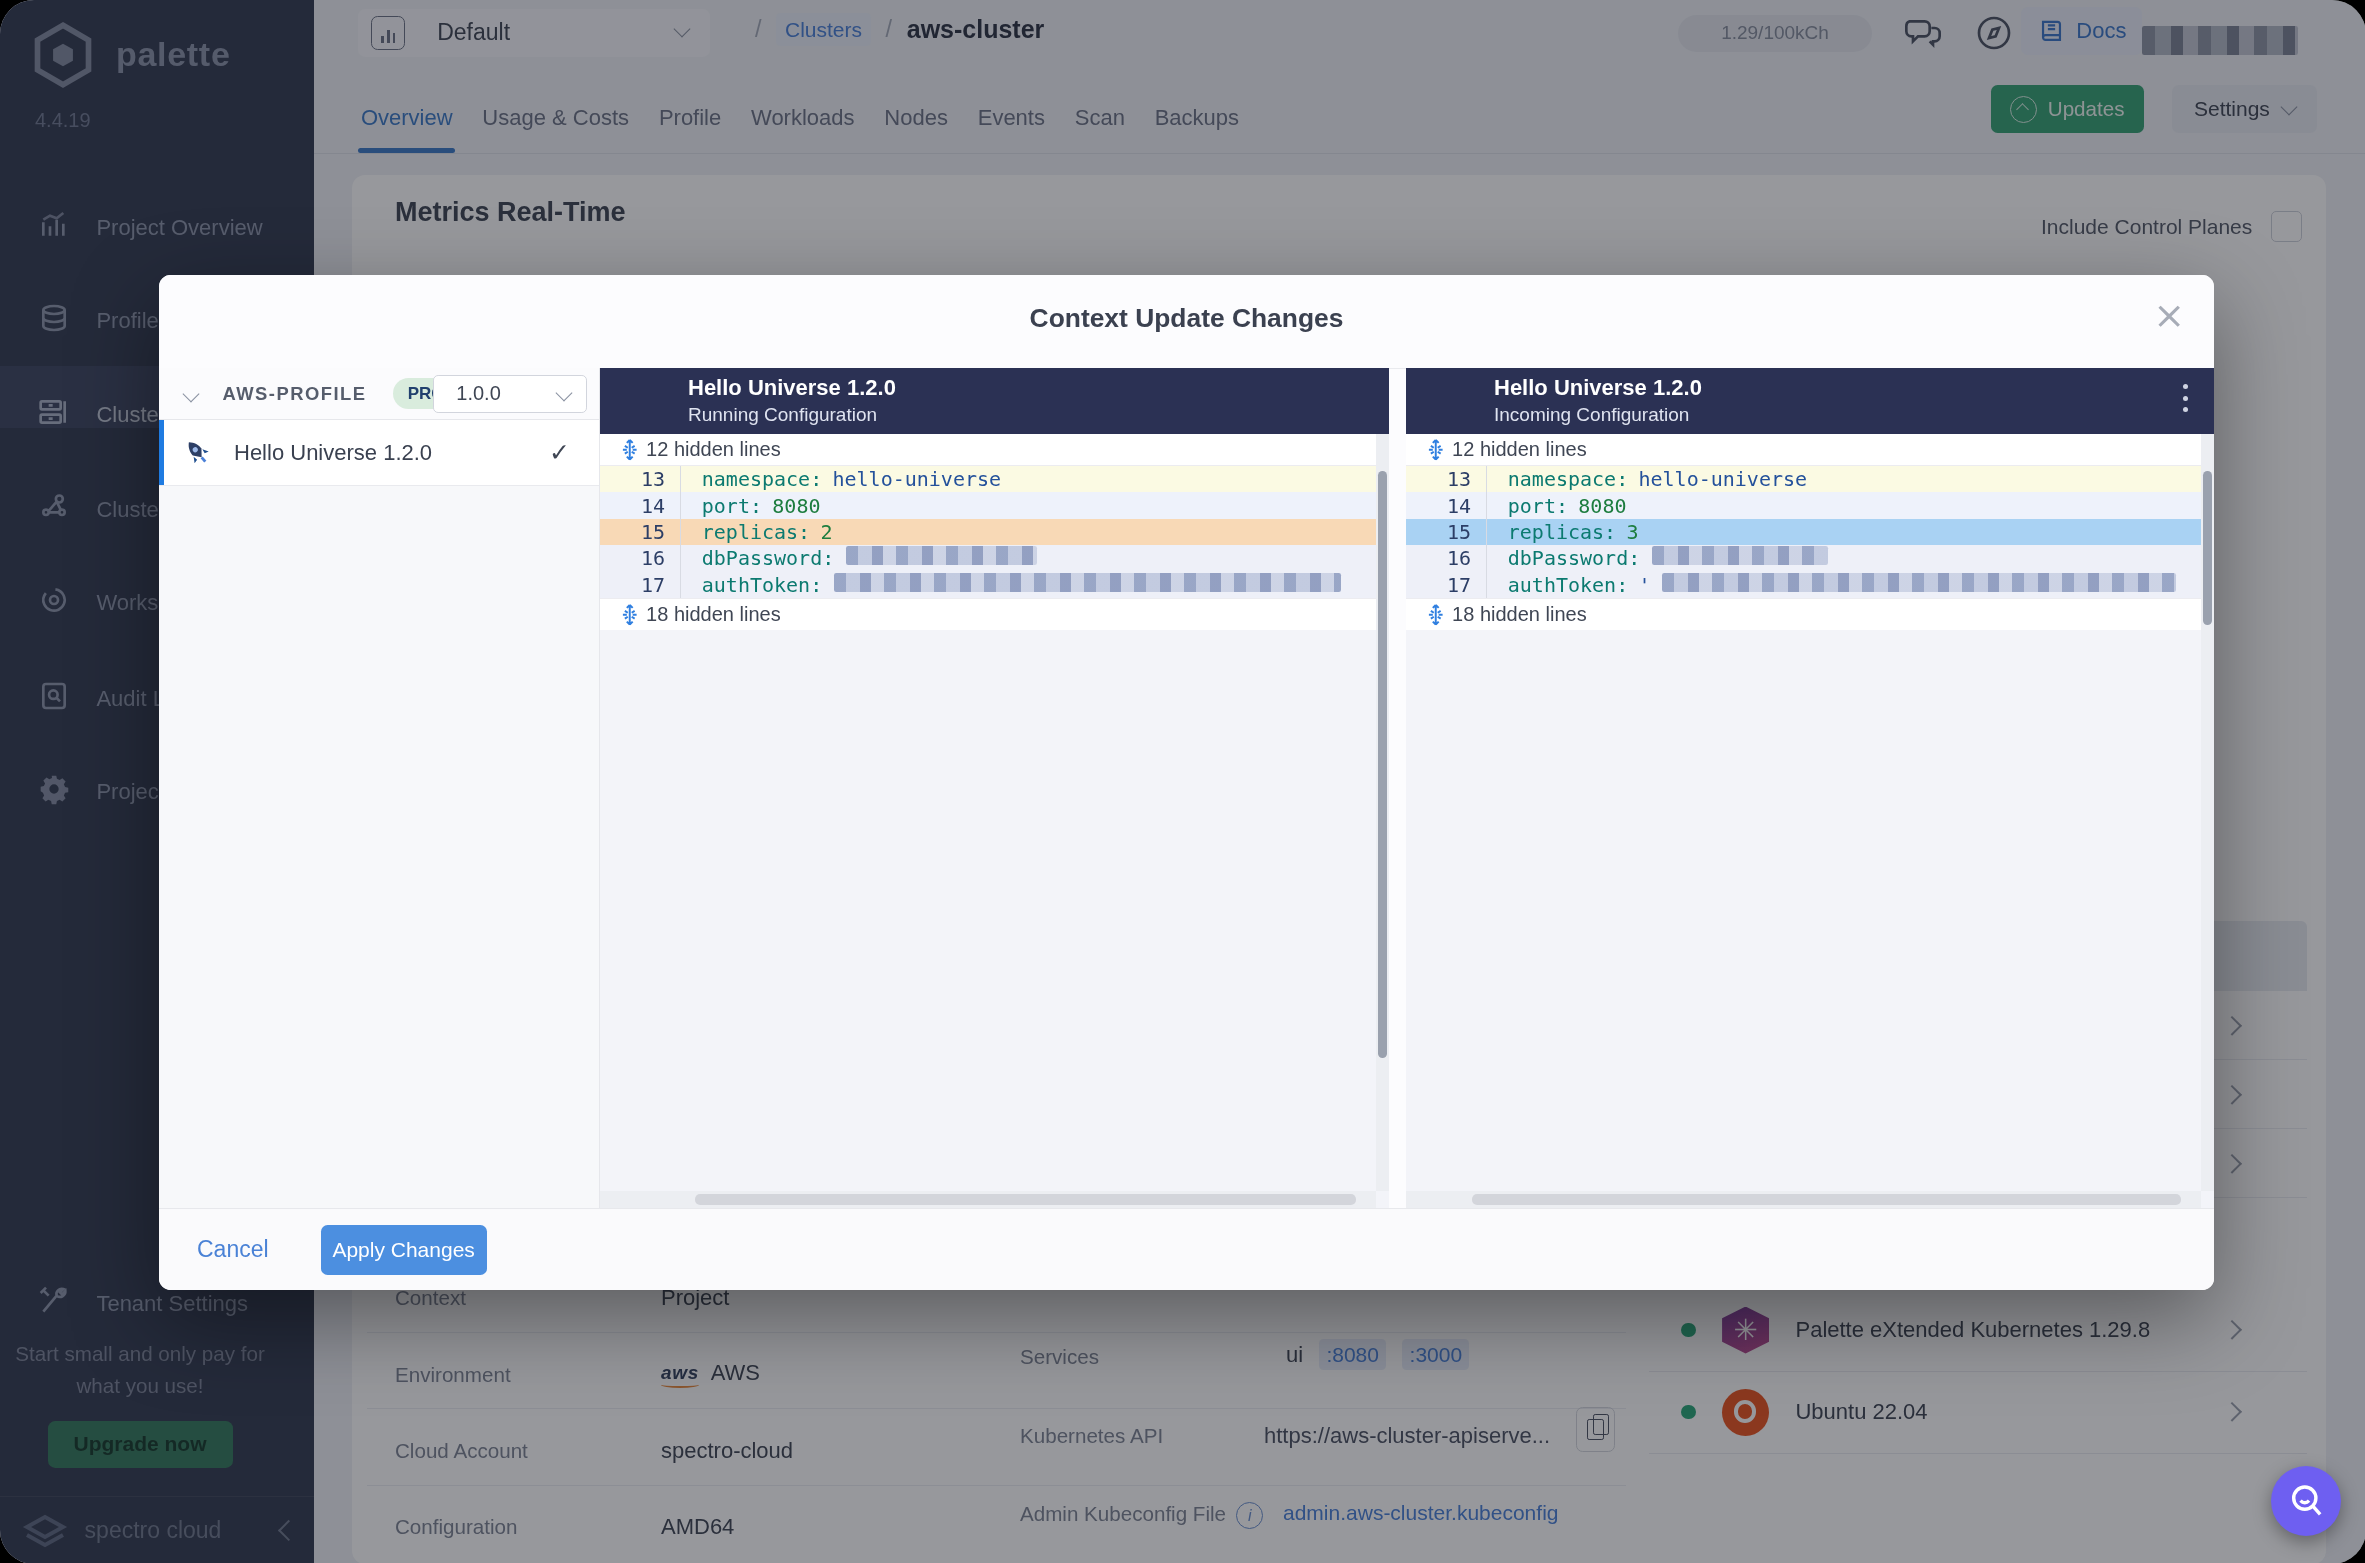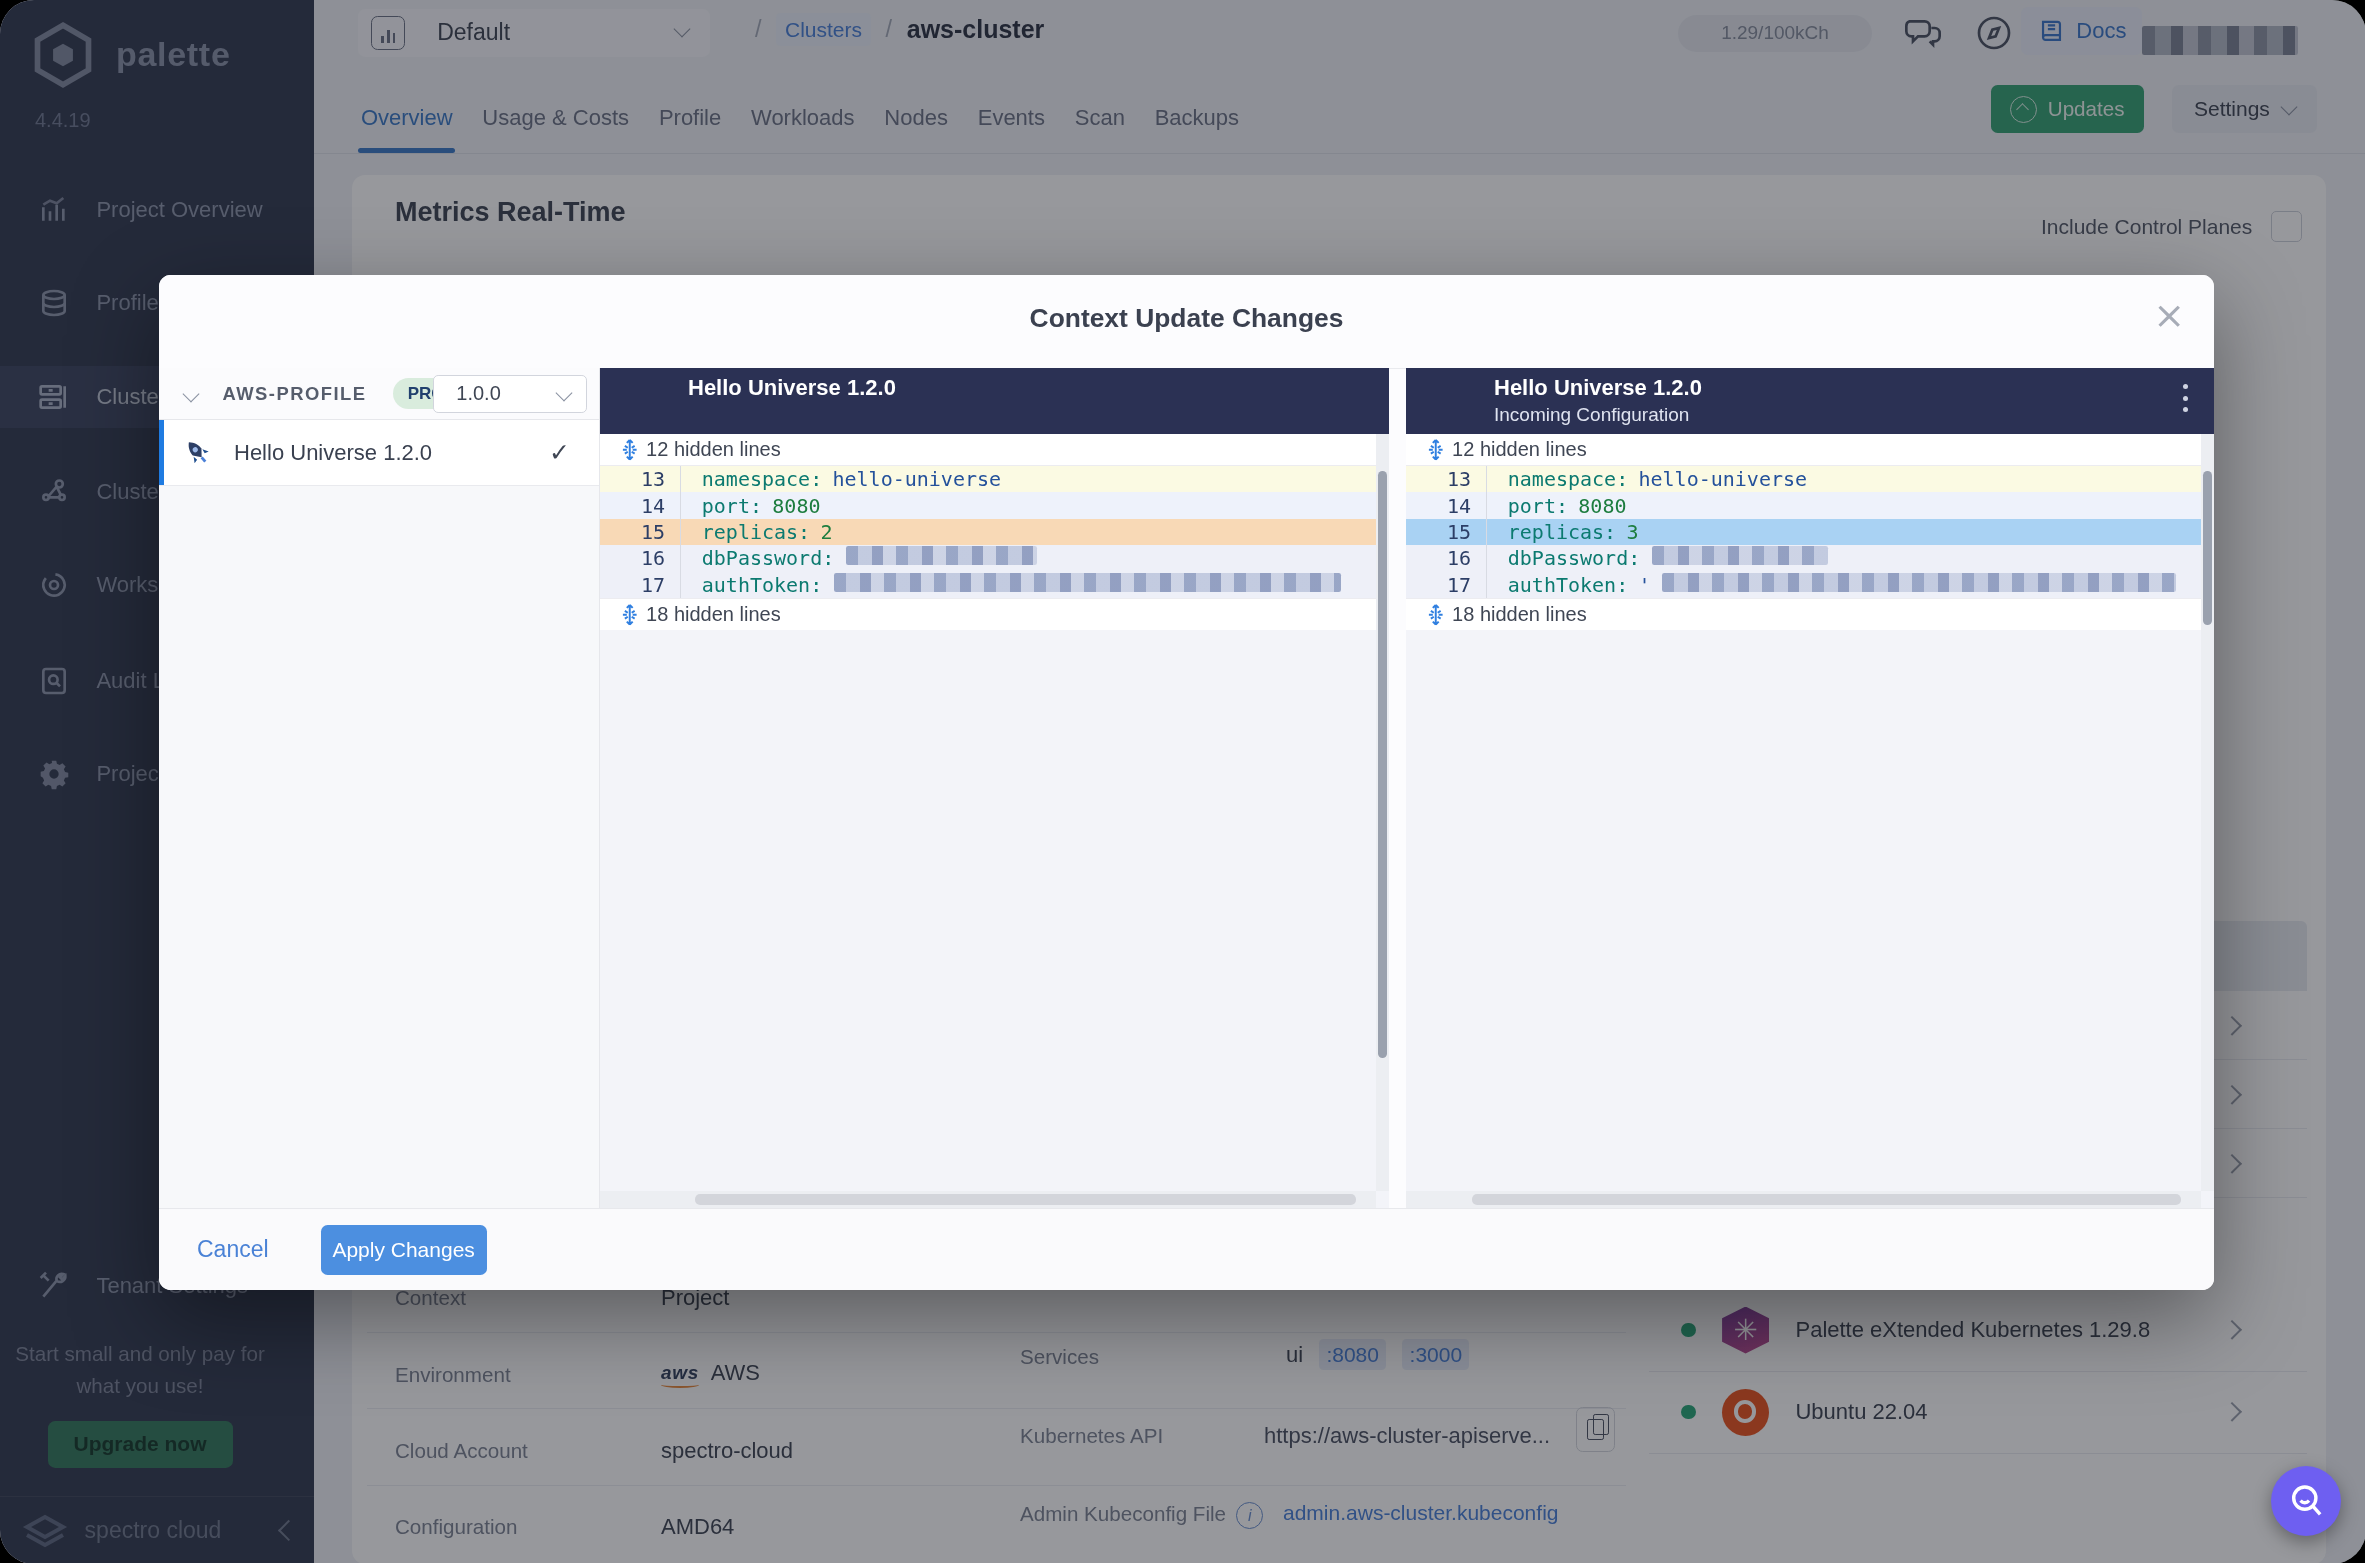--- a/index.html
+++ b/index.html
@@ -5,21 +5,21 @@
   html,body{margin:0;padding:0;background:#000;}
   .stage{position:relative;width:2366px;height:1564px;background:#000;overflow:hidden;
          font-family:"Liberation Sans",sans-serif;}
   .app{position:absolute;inset:0;border-radius:34px;overflow:hidden;background:#eff1f6;}
 
   
   .sidebar{position:absolute;left:0;top:0;width:314px;height:1564px;background:#333b50;z-index:1;}
   .brand{position:absolute;left:29px;top:20.6px;display:flex;align-items:center;gap:19px;}
   .brand-name{font-size:34px;font-weight:bold;color:#8era;color:#8a93a8;letter-spacing:0.7px;}
   .version{position:absolute;left:35px;top:109px;font-size:20px;color:#707a92;}
-  .nav-item{position:absolute;left:0;width:314px;height:62px;display:flex;align-items:center;gap:26.4px;padding-left:38px;box-sizing:border-box;}
+  .nav-item{position:absolute;left:0;width:314px;height:62px;display:flex;align-items:flex-end;gap:26.4px;padding-left:38px;box-sizing:border-box;}
   .nav-item.active{background:#3e4760;}
   .nav-label{font-size:22px;color:#8d96ab;white-space:nowrap;}
   .nav-ic{width:32px;height:32px;flex:0 0 32px;display:flex;align-items:center;justify-content:center;color:#8d96ab;}
   .upsell{position:absolute;left:0;top:1338px;width:280px;text-align:center;}
   .upsell-text{font-size:20.6px;line-height:1.55;color:#7d8599;width:250px;margin:0 auto;}
   .upgrade-btn{margin:19px auto 0;width:185px;height:47px;background:#357a5d;border:none;border-radius:7.3px;
                color:#173a2c;font-size:21px;font-weight:bold;font-family:inherit;display:flex;align-items:center;justify-content:center;}
   .side-foot{position:absolute;left:0;bottom:0;width:314px;height:68px;border-top:0.7px solid rgba(255,255,255,.07);
              display:flex;align-items:center;gap:16px;padding-left:20.6px;box-sizing:border-box;}
   .side-foot .txt{font-size:23px;color:#707a8e;}
@@ -423,20 +423,21 @@
               </g>
         </svg>
         <span class="name">Hello Universe 1.2.0</span>
         <span class="check">✓</span>
       </div>
     </div>
 
     <div class="pane pane-l">
       <div class="pane-head">
         <div class="t1">Hello Universe 1.2.0</div>
+        <div class="t2">Running Configuration</div>
       </div>
       <div class="hidden-row top">
         <svg width="23.5" height="23.5" viewBox="0 0 24 24" fill="none" stroke="#2f7fe0" stroke-width="2">
           <path d="M12 2v20M12 2l-3 3M12 2l3 3M12 22l-3-3M12 22l3-3M5 12h4M15 12h4M7 8l3 2M17 8l-3 2M7 16l3-2M17 16l-3-2"></path>
         </svg>
         <span>12 hidden lines</span>
       </div>
       <div class="code">
         <div class="crow bg-yellow">
           <span class="ln">13</span>

